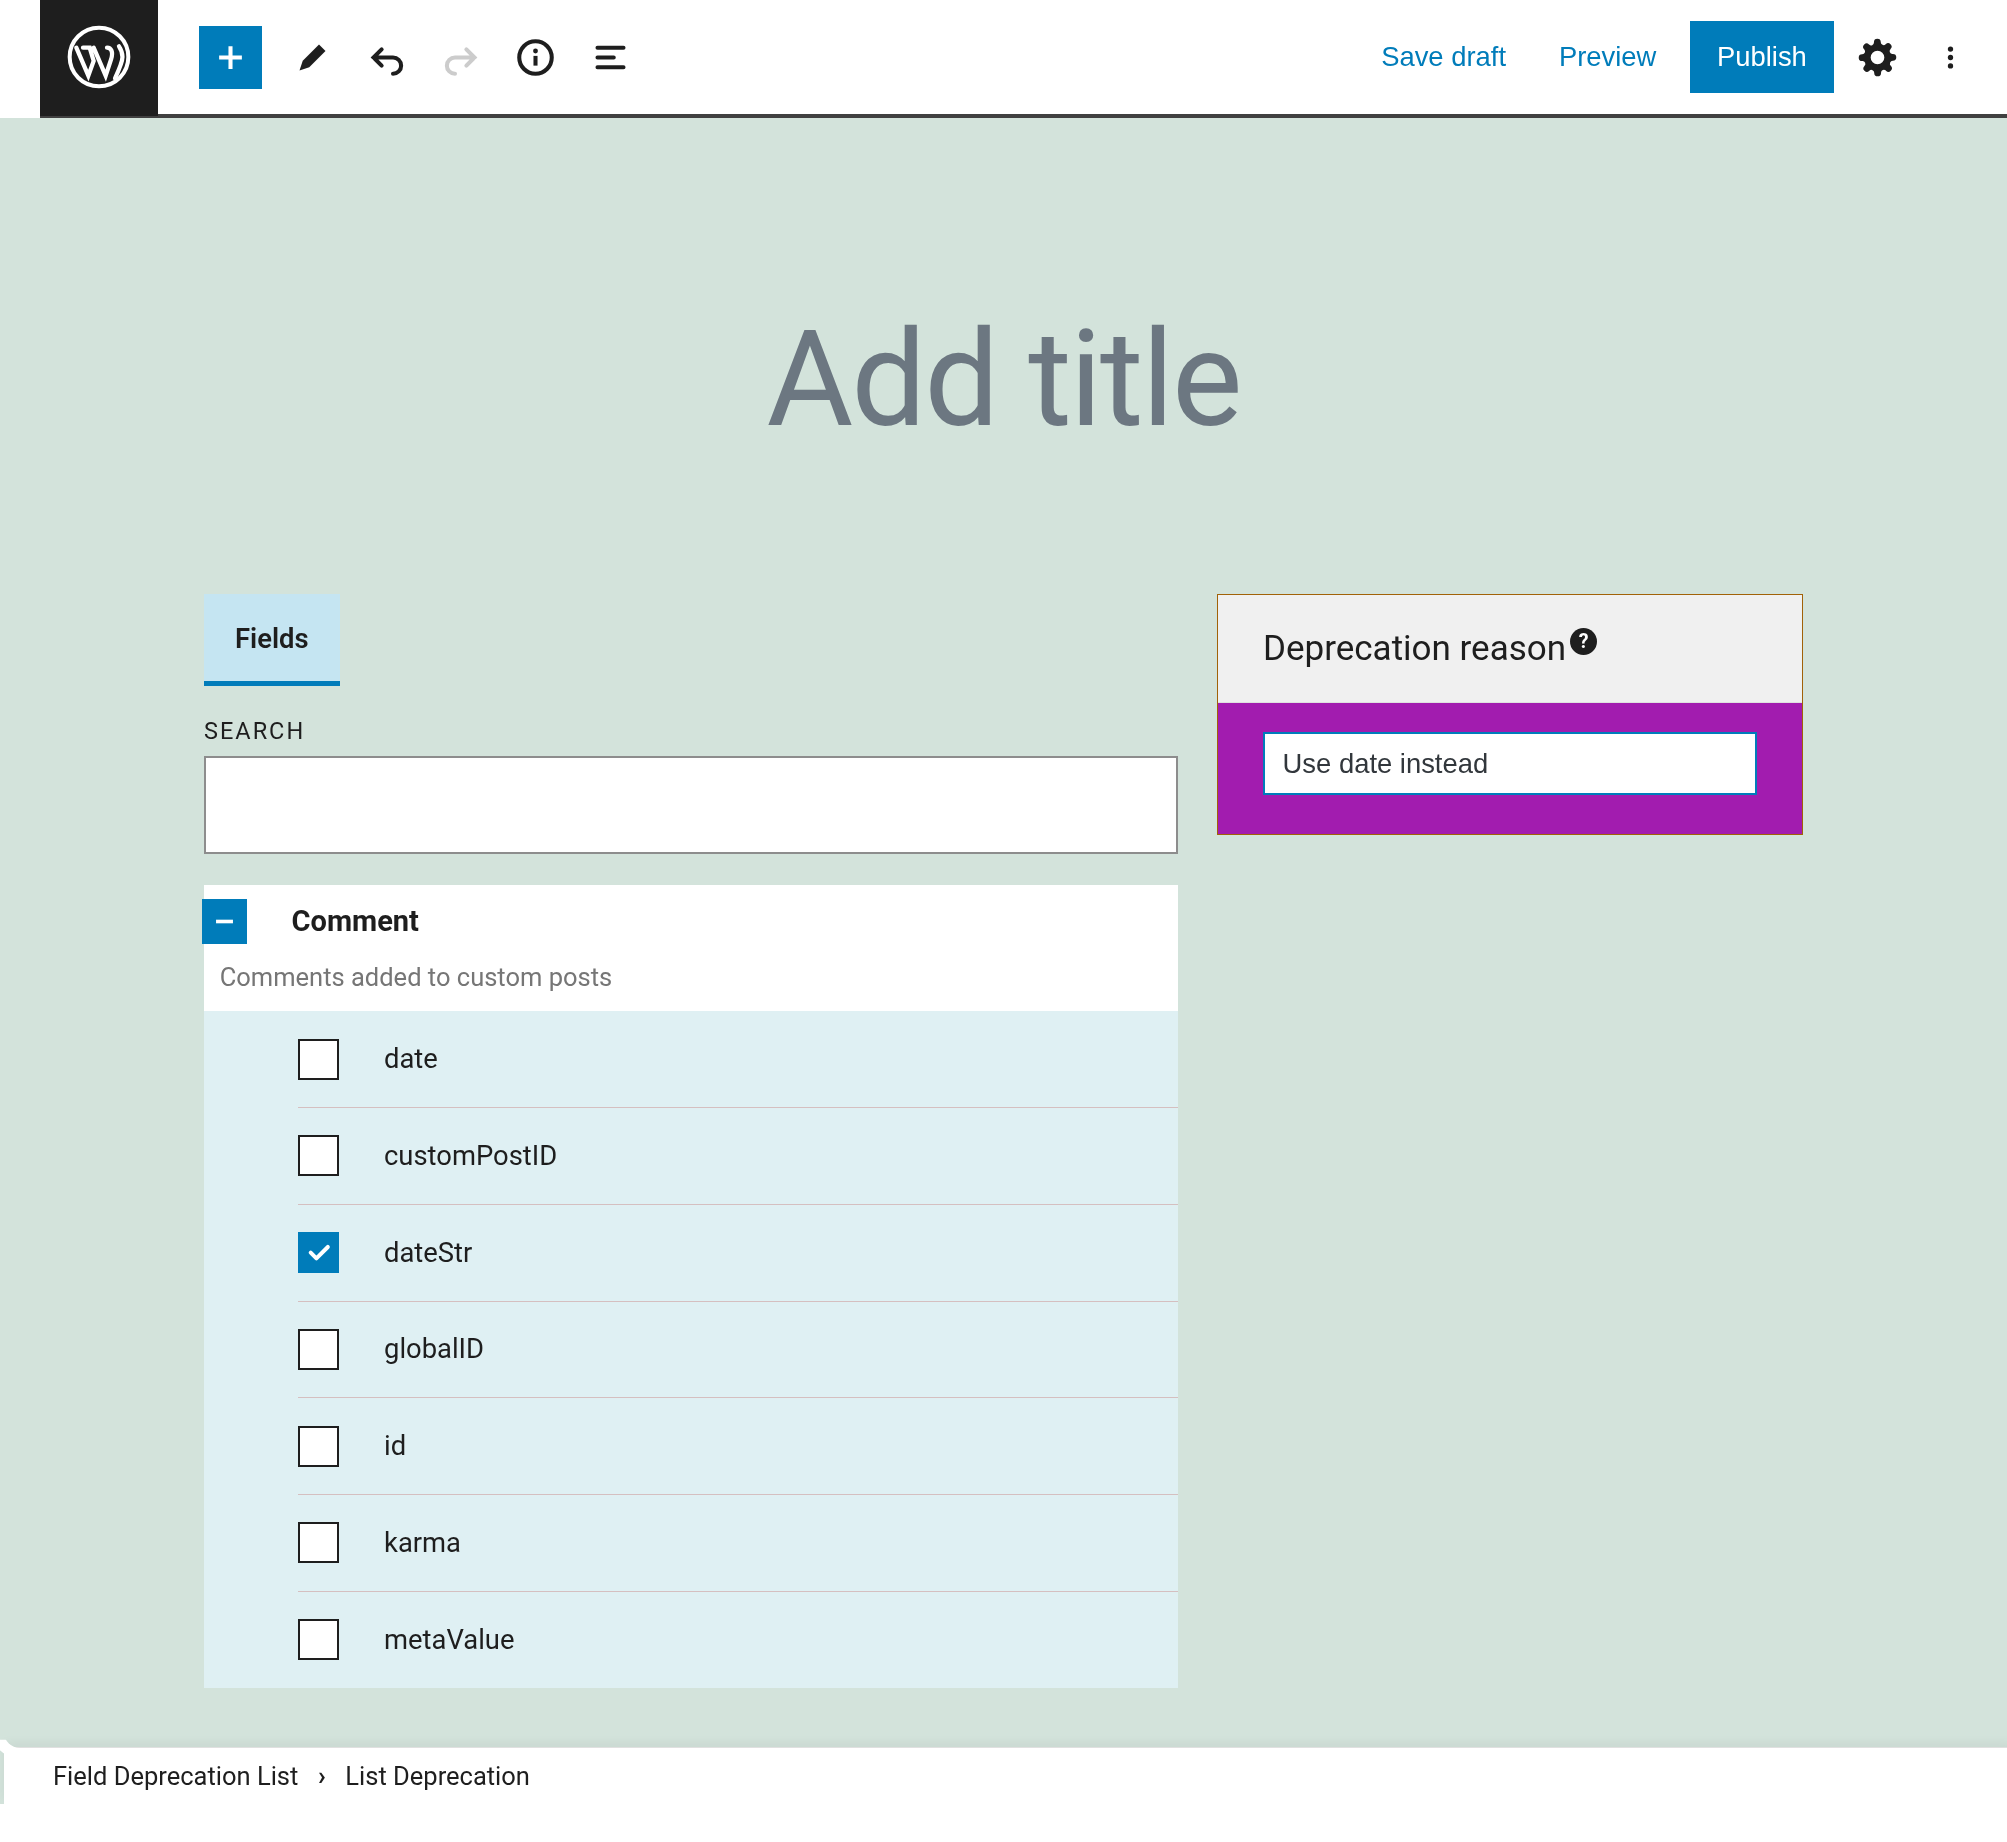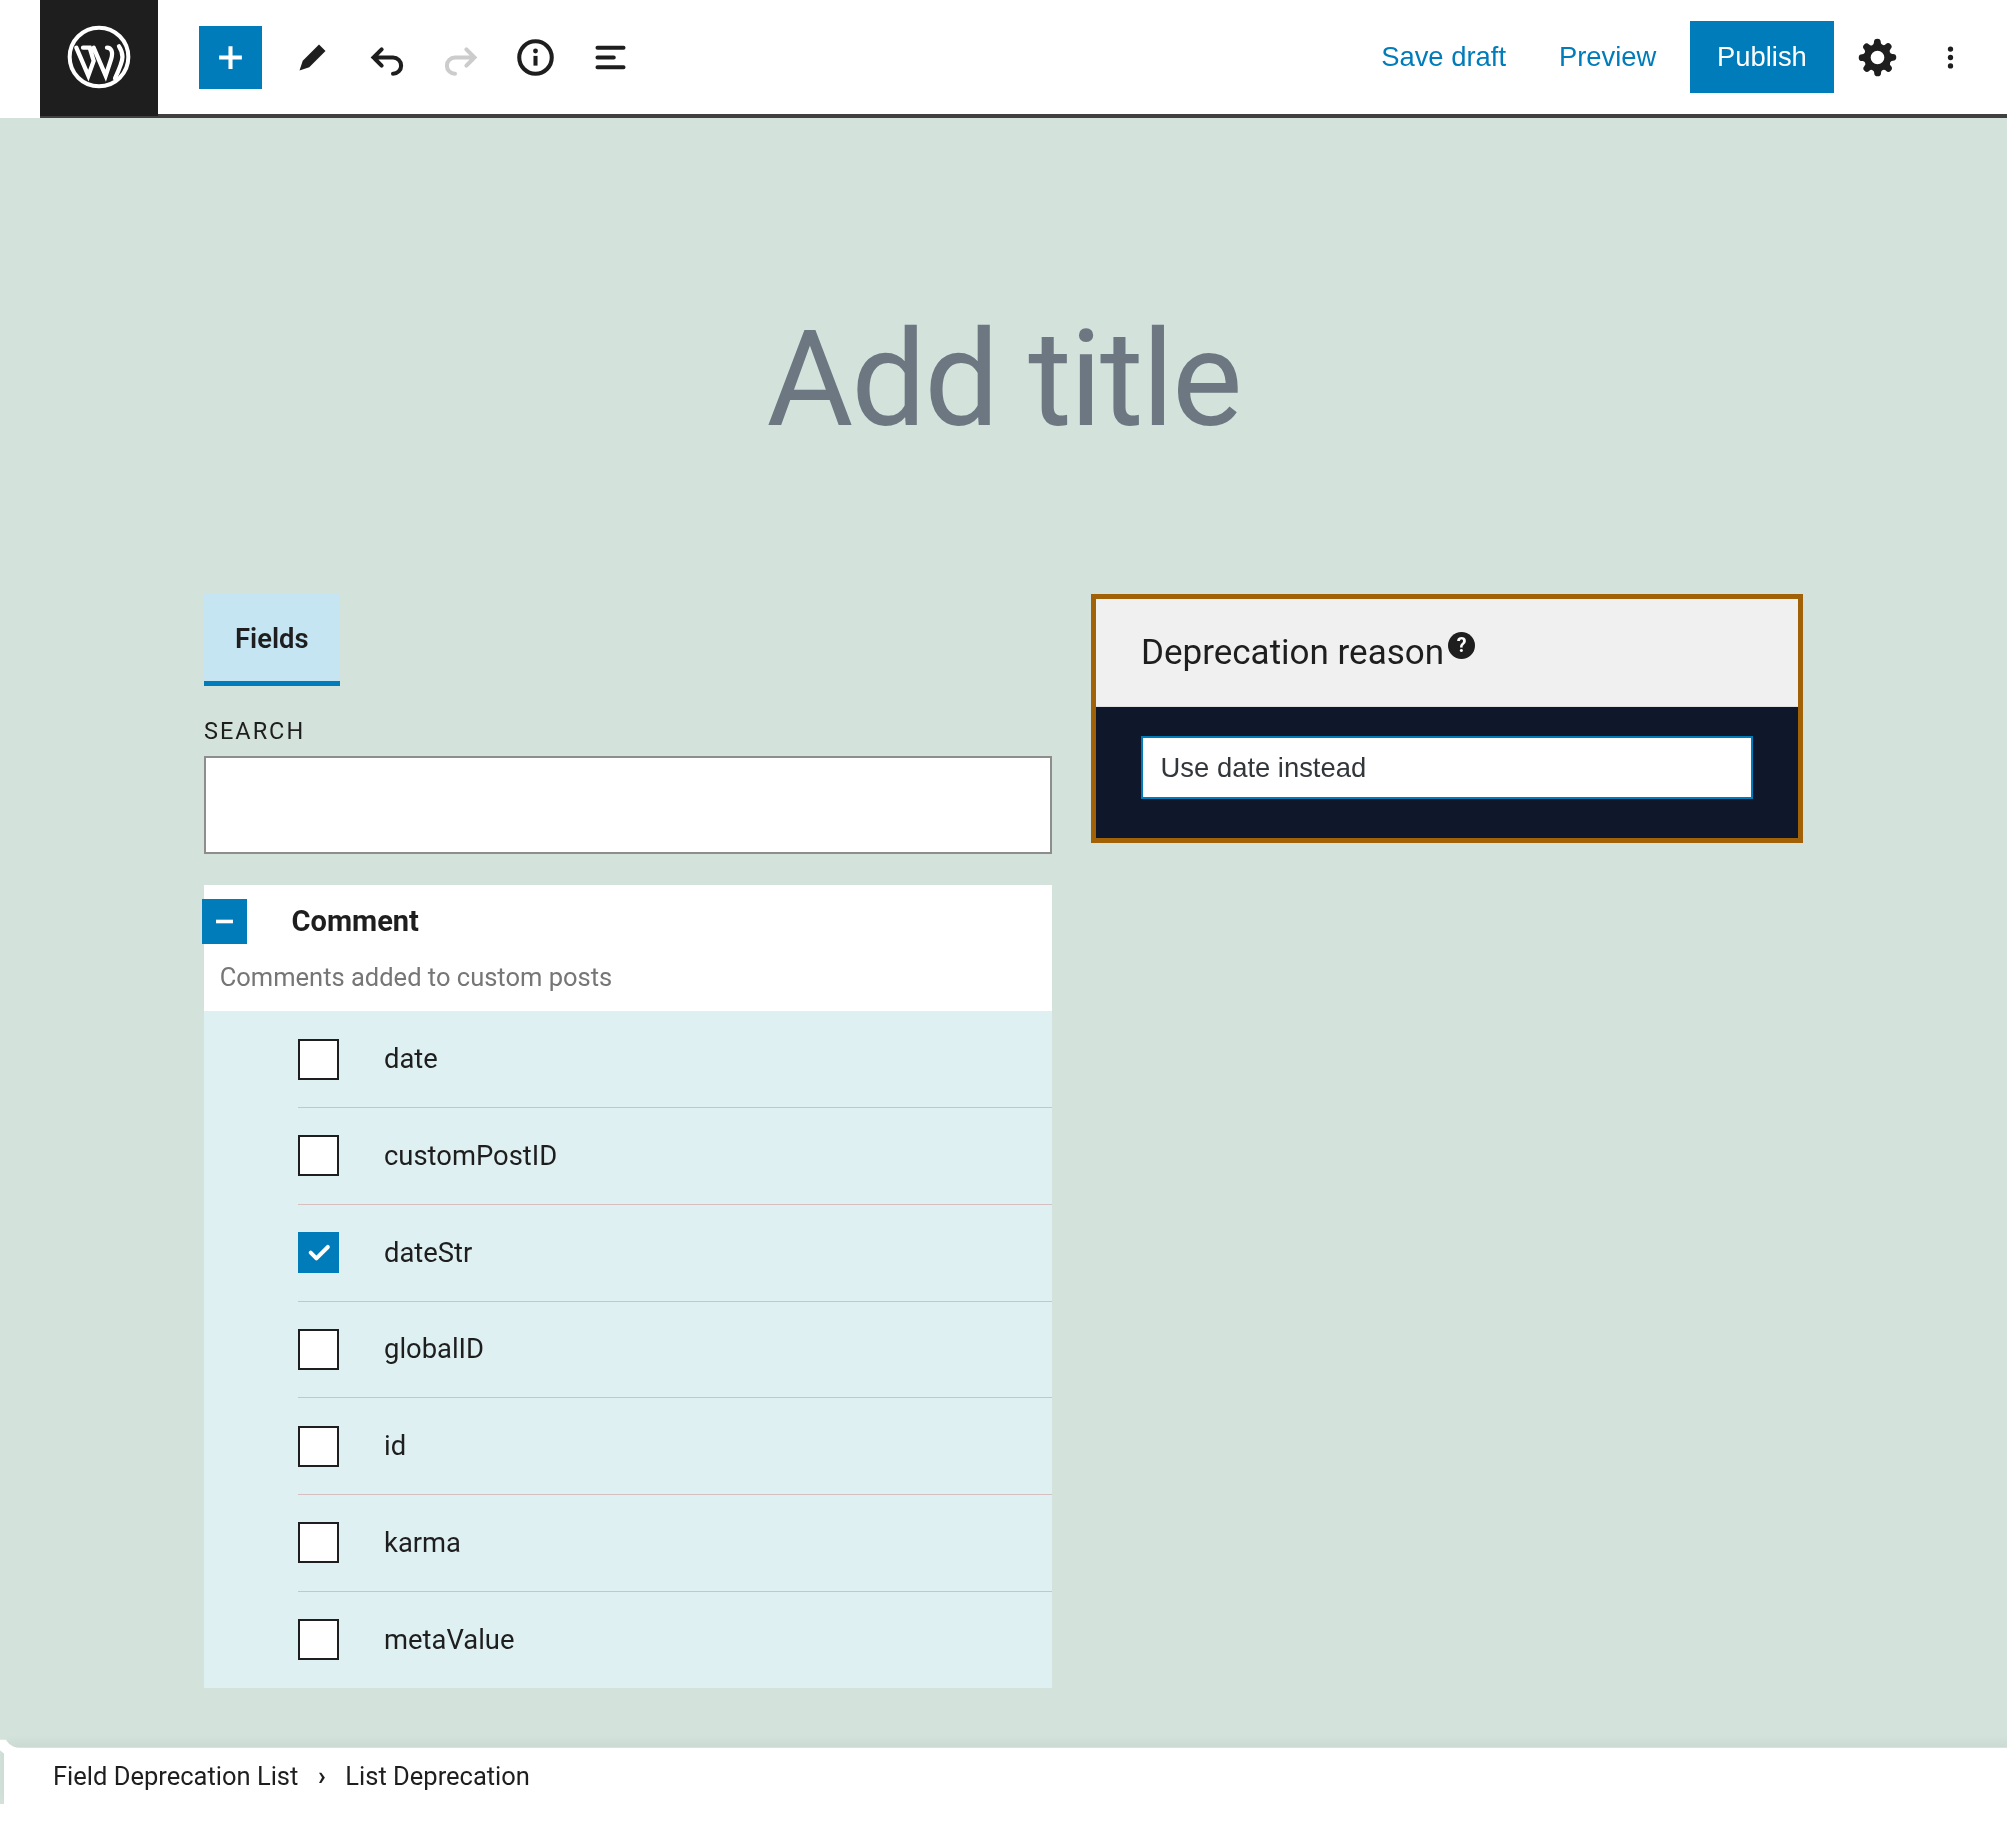--- a/index.html
+++ b/index.html
@@ -112,21 +112,21 @@
     
     .blocks-row {
       display: flex;
       gap: 39px;
       padding: 0 196px;
       align-items: flex-start;
     }
     
     
     .fields-block {
-      width: 848px;
+      width: 974px;
       flex-shrink: 0;
     }
     .fields-tab {
       display: inline-block;
       background: #c5e5f2;
       padding: 29px 31px 25.5px 31px;
       font-size: 27.4px;
       font-weight: 600;
       color: #1e1e1e;
       border-bottom: 5.9px solid #007cba;
@@ -212,22 +212,22 @@
     }
     .field-label {
       font-size: 27.4px;
       color: #1e1e1e;
       margin-left: 45px;
     }
     
     
     .depr-block {
       width: 774px;
-      border: 5px solid #a16207;
-      background: #0f172a;
+      border: 1px solid #a16207;
+      background: #a21caf;
     }
     .depr-header {
       background: #f0f0f0;
       padding: 33px 45px;
       display: flex;
       align-items: center;
       border-bottom: 1px solid #e0e0e0;
     }
     .depr-title {
       font-size: 35px;

